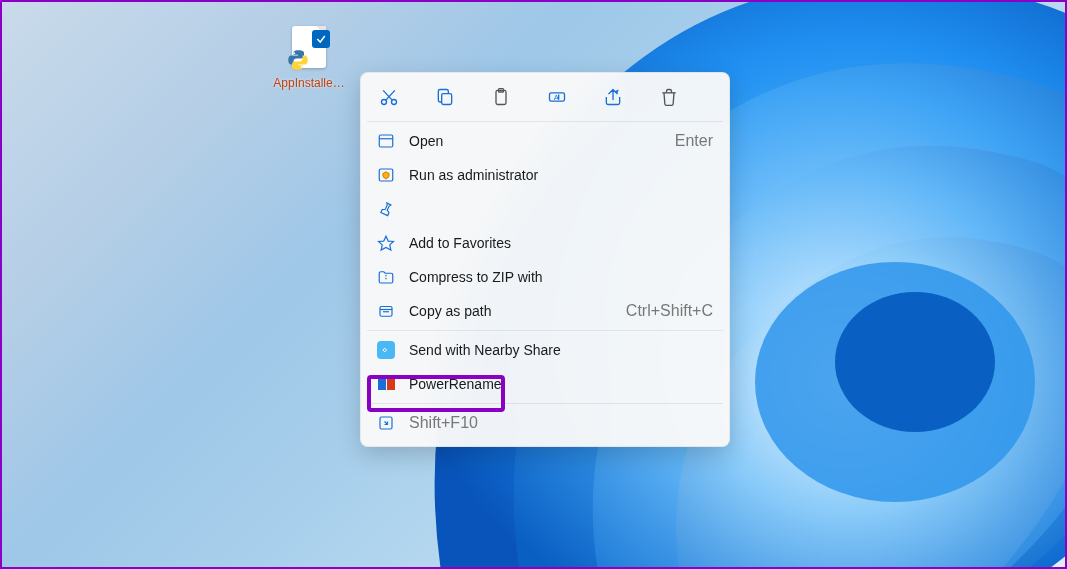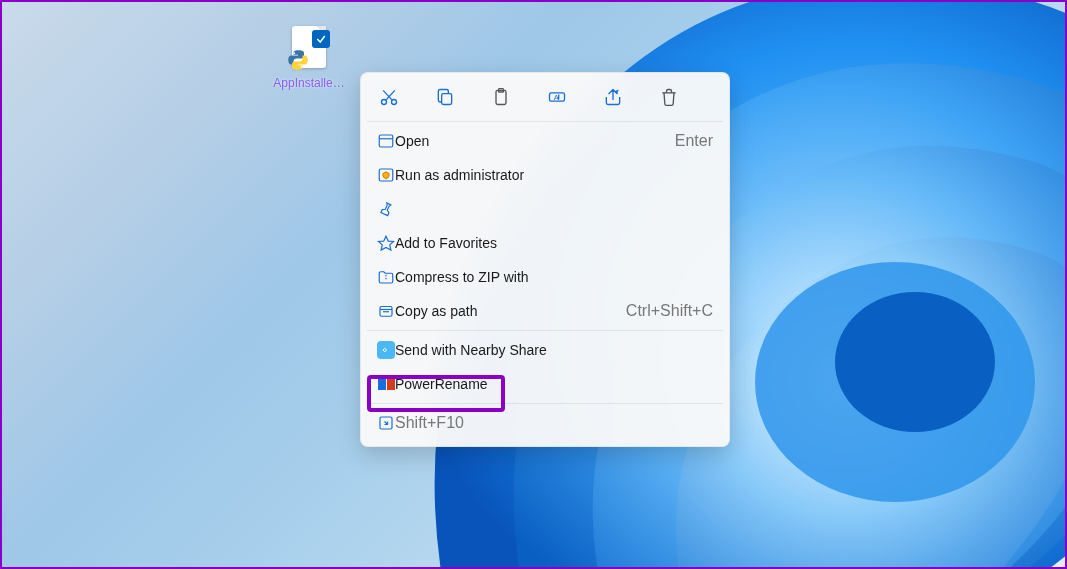--- a/index.html
+++ b/index.html
@@ -64,21 +64,21 @@
       display:flex;align-items:center;justify-content:center;
     }
     .icon-check svg { width: 12px; height: 12px; }
     .icon-py {
       position: absolute;
       left: 0; bottom: 0;
       width: 24px; height: 24px;
     }
     .desktop-icon .label {
       font-size: 12px;
-      color: #8b5cf6;
+      color: #c2410c;
       text-shadow: 0 0 3px rgba(255,255,255,0.8);
       line-height: 1.2;
       display: block;
       white-space: nowrap;
       overflow: hidden;
       text-overflow: clip;
       width: 74px;
     }
     .context-menu {
       position: absolute;
@@ -112,20 +112,21 @@
     .menu-sep {
       height: 1px;
       background: rgba(0,0,0,0.08);
       margin: 2px 0;
     }
     .menu-item {
       display: flex;
       align-items: center;
       padding: 8px 10px;
       border-radius: 4px;
+      gap: 14px;
       cursor: default;
     }
     .menu-item .mi-icon {
       width: 18px; height: 18px;
       display: flex; align-items: center; justify-content: center;
       color: #1a6fd6;
       flex-shrink: 0;
     }
     .menu-item .mi-icon.colored { color: inherit; }
     .menu-item .mi-label {

